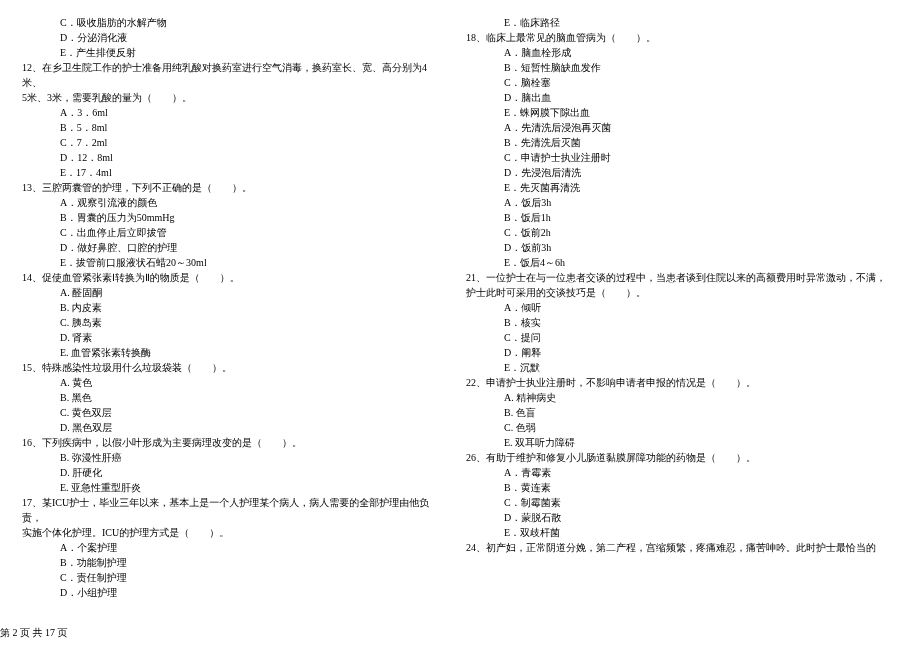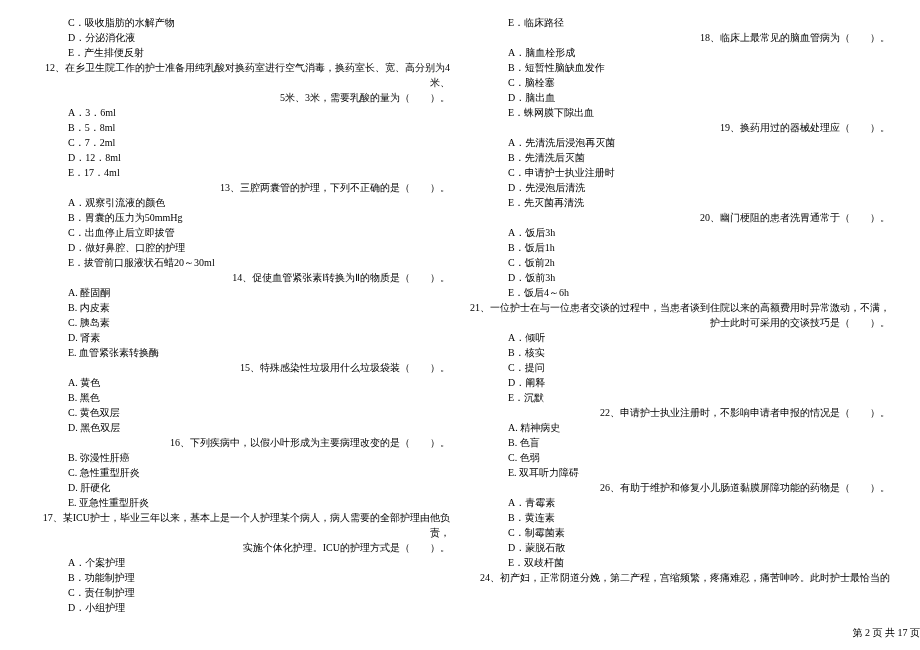--- a/index.html
+++ b/index.html
@@ -9,41 +9,40 @@
     height: 650px;
     font-family: "SimSun", "宋体", serif;
     font-size: 10px;
     line-height: 1.5;
     background: white;
     color: #000;
     position: relative;
     overflow: hidden;
   }
   .page {
-    padding: 15px 30px 10px 30px;
+    padding: 15px 30px 10px 22px;
     display: flex;
     gap: 20px;
     height: 600px;
   }
   .col {
     flex: 1;
   }
   .opt {
     padding-left: 38px;
   }
   .q {
     padding-left: 0;
-    text-align: right;
   }
   .pagefoot {
     position: absolute;
     bottom: 10px;
     left: 0;
     width: 100%;
-    text-align: right;
+    text-align: left;
     font-size: 10px;
   }
 </style>
 </head>
 <body>
 
 <div class="page">
   <div class="col">
     <div class="opt">C．吸收脂肪的水解产物</div>
     <div class="opt">D．分泌消化液</div>
@@ -67,46 +66,43 @@
     <div class="opt">C. 胰岛素</div>
     <div class="opt">D. 肾素</div>
     <div class="opt">E. 血管紧张素转换酶</div>
     <div class="q">15、特殊感染性垃圾用什么垃圾袋装（　　）。</div>
     <div class="opt">A. 黄色</div>
     <div class="opt">B. 黑色</div>
     <div class="opt">C. 黄色双层</div>
     <div class="opt">D. 黑色双层</div>
     <div class="q">16、下列疾病中，以假小叶形成为主要病理改变的是（　　）。</div>
     <div class="opt">B. 弥漫性肝癌</div>
-    <div class="opt">C. 急性重型肝炎</div>
     <div class="opt">D. 肝硬化</div>
     <div class="opt">E. 亚急性重型肝炎</div>
     <div class="q">17、某ICU护士，毕业三年以来，基本上是一个人护理某个病人，病人需要的全部护理由他负责，</div>
     <div class="q">实施个体化护理。ICU的护理方式是（　　）。</div>
     <div class="opt">A．个案护理</div>
     <div class="opt">B．功能制护理</div>
     <div class="opt">C．责任制护理</div>
     <div class="opt">D．小组护理</div>
   </div>
 
   <div class="col">
     <div class="opt">E．临床路径</div>
     <div class="q">18、临床上最常见的脑血管病为（　　）。</div>
     <div class="opt">A．脑血栓形成</div>
     <div class="opt">B．短暂性脑缺血发作</div>
     <div class="opt">C．脑栓塞</div>
     <div class="opt">D．脑出血</div>
     <div class="opt">E．蛛网膜下隙出血</div>
-    <div class="q">19、换药用过的器械处理应（　　）。</div>
     <div class="opt">A．先清洗后浸泡再灭菌</div>
     <div class="opt">B．先清洗后灭菌</div>
     <div class="opt">C．申请护士执业注册时</div>
     <div class="opt">D．先浸泡后清洗</div>
     <div class="opt">E．先灭菌再清洗</div>
-    <div class="q">20、幽门梗阻的患者洗胃通常于（　　）。</div>
     <div class="opt">A．饭后3h</div>
     <div class="opt">B．饭后1h</div>
     <div class="opt">C．饭前2h</div>
     <div class="opt">D．饭前3h</div>
     <div class="opt">E．饭后4～6h</div>
     <div class="q">21、一位护士在与一位患者交谈的过程中，当患者谈到住院以来的高额费用时异常激动，不满，</div>
     <div class="q">护士此时可采用的交谈技巧是（　　）。</div>
     <div class="opt">A．倾听</div>
     <div class="opt">B．核实</div>
     <div class="opt">C．提问</div>

